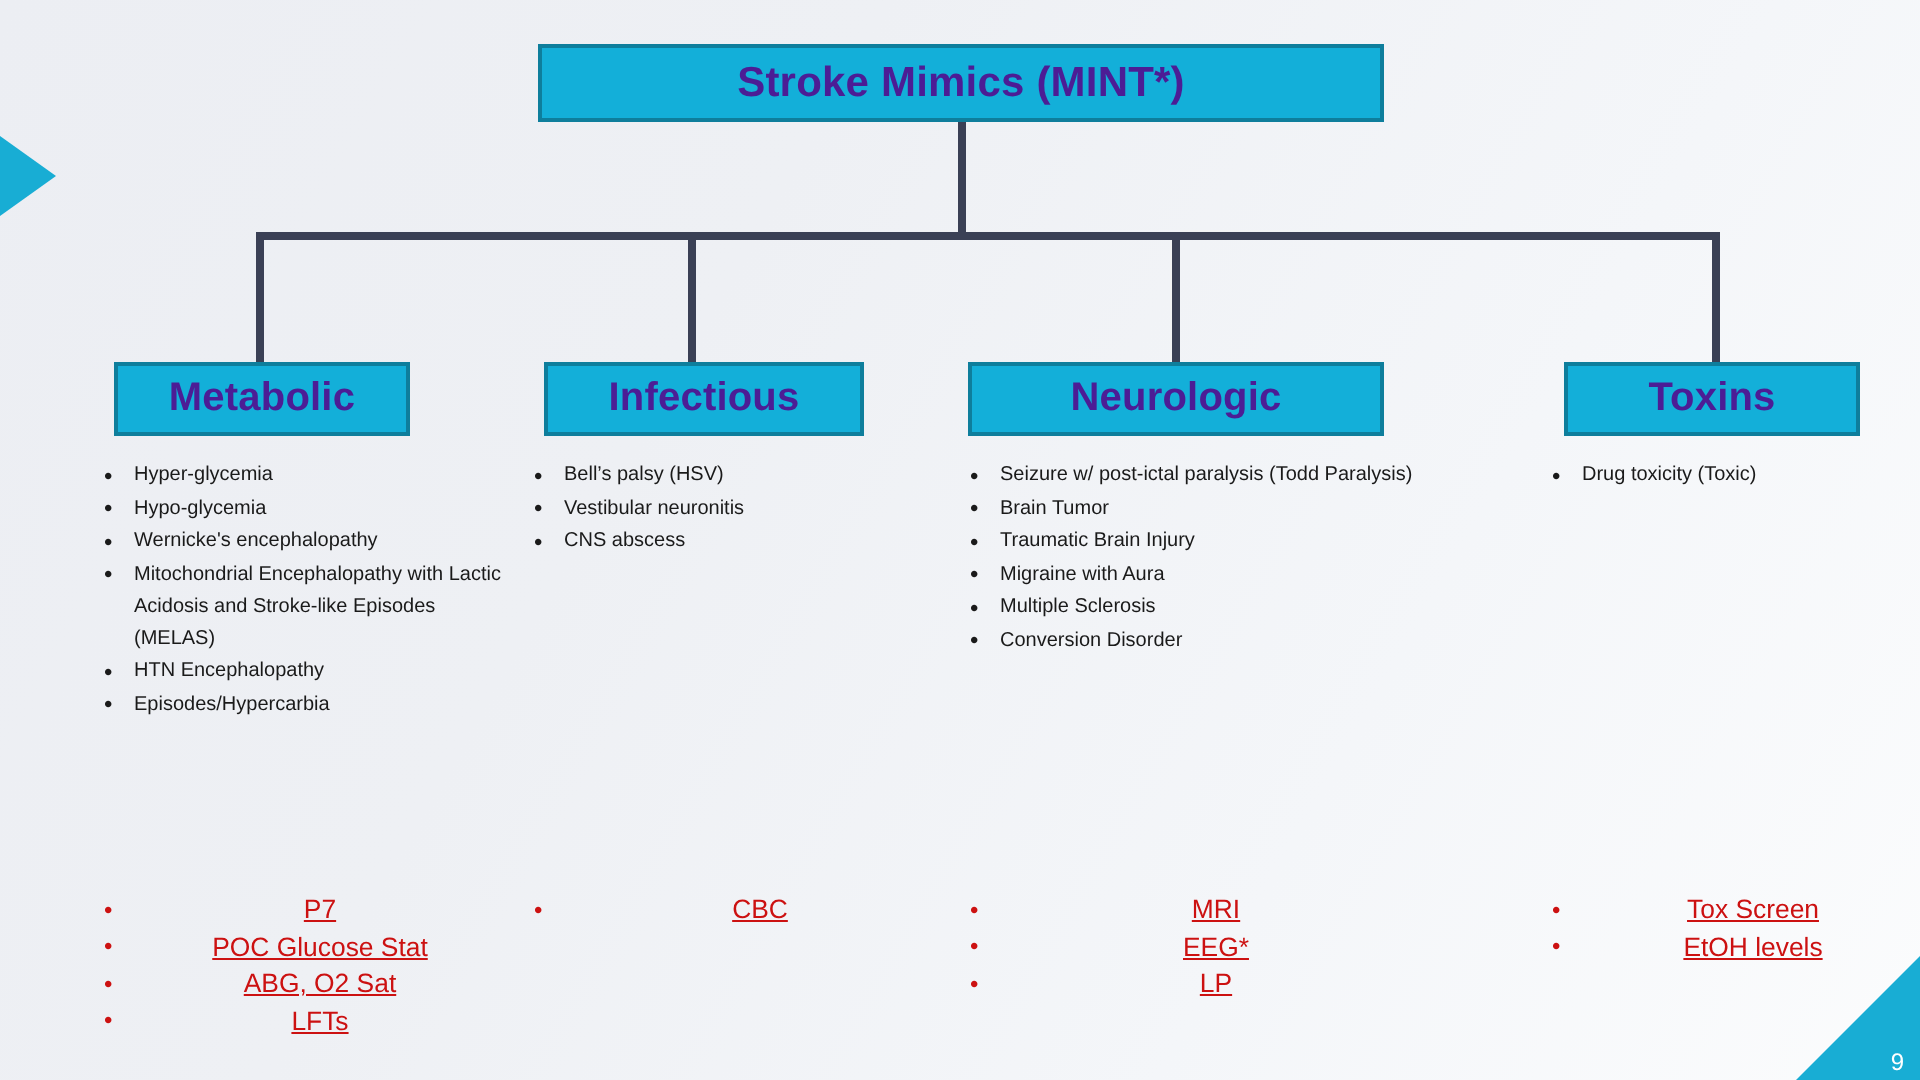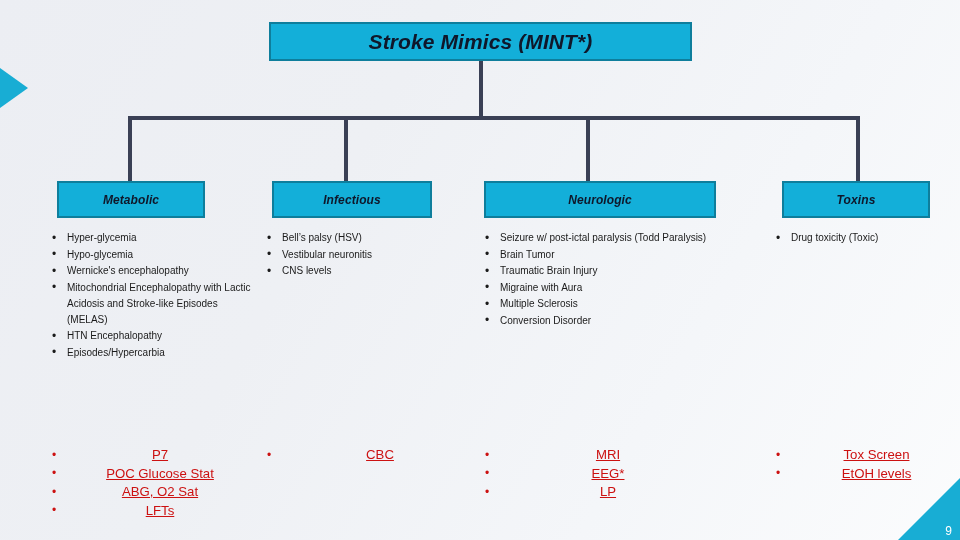--- a/index.html
+++ b/index.html
@@ -58,44 +58,43 @@
   }
   .v-line { width: 4px; }
   .h-line { height: 4px; }
 
   
   .node-box {
     position: absolute;
     box-sizing: border-box;
     background: #13AFD9;
     border: 2px solid #0E7E9C;
-    color: #0f172a;
+    color: #4c1d95;
     display: flex;
     align-items: center;
     justify-content: center;
     text-align: center;
     font-weight: bold;
     letter-spacing: 0.1px;
-    font-style: italic;
   }
   .title-box {
     left: 269px;
     top: 22px;
     width: 423px;
     height: 39px;
     font-size: 21px;
   }
   .cat-box {
     height: 37px;
     top: 181px;
-    font-size: 12px;
+    font-size: 20px;
   }
   .cat-metabolic  { left: 57px;  width: 148px; }
   .cat-infectious { left: 272px; width: 160px; }
-  .cat-neurologic { left: 484px; width: 232px; }
+  .cat-neurologic { left: 484px; width: 208px; }
   .cat-toxins     { left: 782px; width: 148px; }
 
   
   .col {
     position: absolute;
   }
   .col-metabolic  { left: 48px;  width: 205px; }
   .col-infectious { left: 263px; width: 215px; }
   .col-neurologic { left: 481px; width: 235px; }
   .col-toxins     { left: 772px; width: 190px; }
@@ -180,21 +179,21 @@
         <li>Wernicke's encephalopathy</li>
         <li>Mitochondrial Encephalopathy with Lactic Acidosis and Stroke-like Episodes (MELAS)</li>
         <li>HTN Encephalopathy</li>
         <li>Episodes/Hypercarbia</li>
       </ul>
   </div>
   <div class="col col-infectious list-primary">
     <ul class="bullets">
         <li>Bell’s palsy (HSV)</li>
         <li>Vestibular neuronitis</li>
-        <li>CNS levels</li>
+        <li>CNS abscess</li>
       </ul>
   </div>
   <div class="col col-neurologic list-primary">
     <ul class="bullets">
         <li>Seizure w/ post-ictal paralysis (Todd Paralysis)</li>
         <li>Brain Tumor</li>
         <li>Traumatic Brain Injury</li>
         <li>Migraine with Aura</li>
         <li>Multiple Sclerosis</li>
         <li>Conversion Disorder</li>

